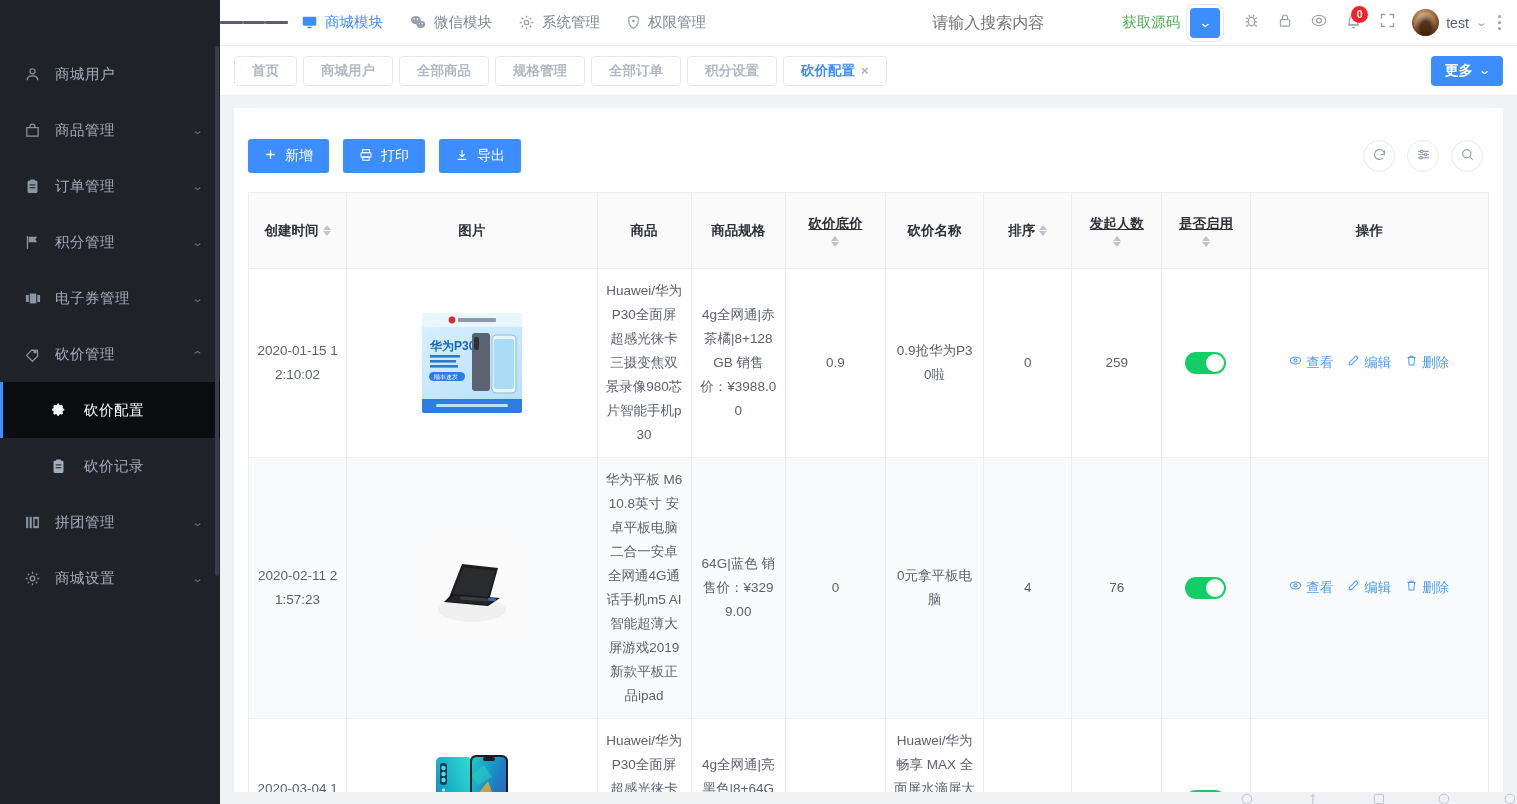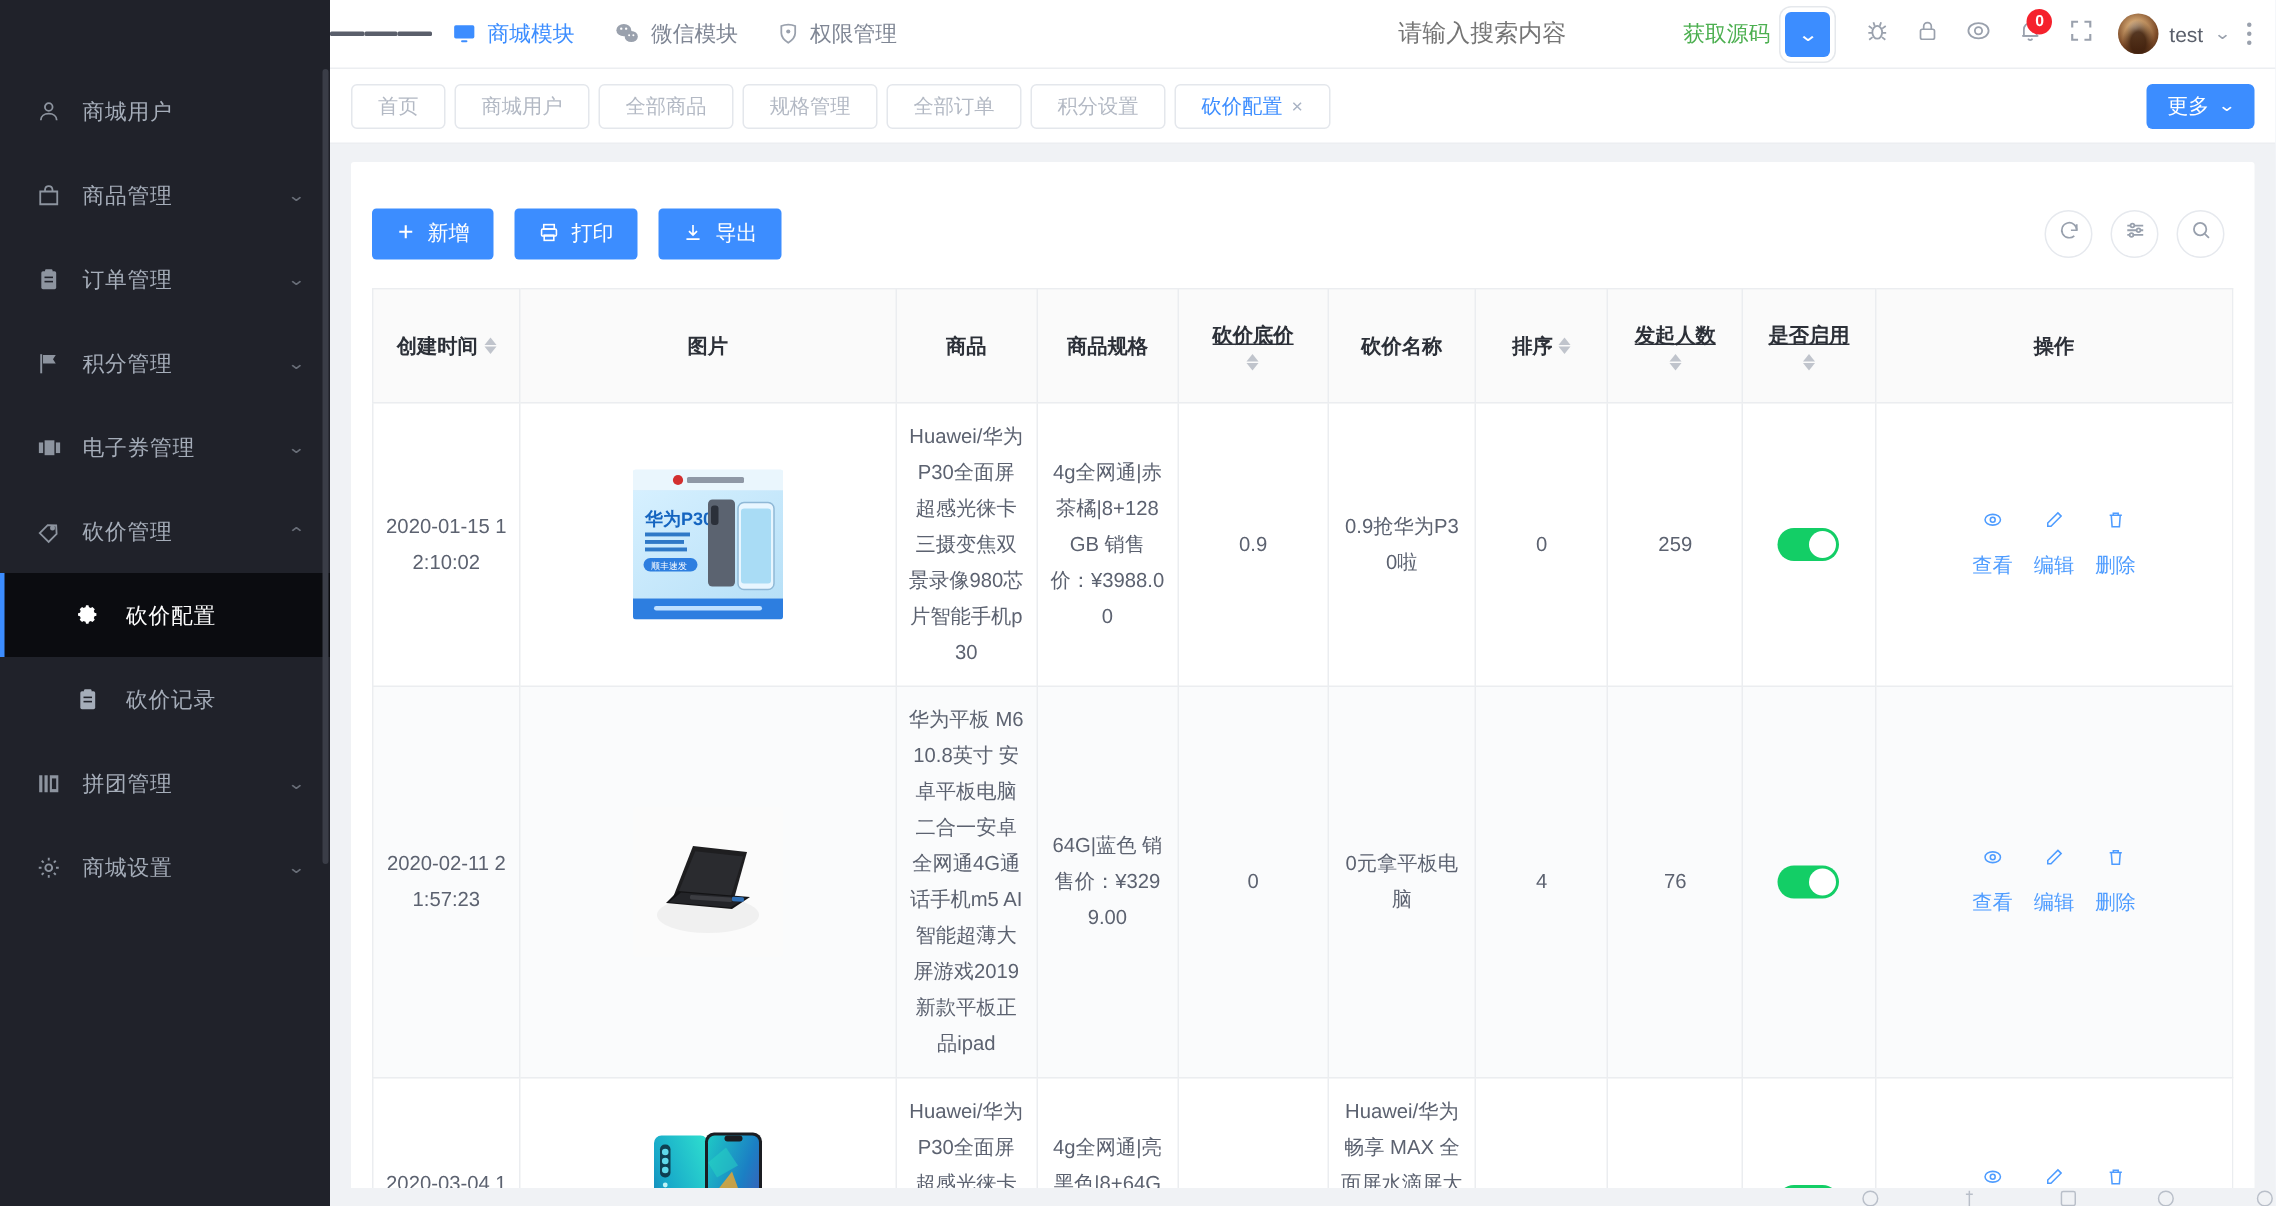--- a/index.html
+++ b/index.html
@@ -88,21 +88,21 @@
   .avatar::after{content:"";position:absolute;inset:0;background:
     radial-gradient(ellipse at 50% 72%, rgba(60,30,12,.85) 0 26%, transparent 55%);}
   .uname { font-size: 14px; color: #5a5f6b; margin-right: 8px; }
   .caret { color:#9aa1ad; font-size: 11px; margin-right: 8px; transform: scaleX(1.3); cursor:pointer;}
   .dots { display:flex; flex-direction:column; gap:3px; cursor:pointer; padding: 0 4px;}
   .dots i { width:3px;height:3px;border-radius:50%;background:#9aa1ad;display:block; }
 
   
   .tabbar {
     height: 50px; flex: 0 0 50px; background: #fff; display: flex; align-items: center;
-    padding: 0 14px 0 14px; gap: 6px; border-bottom: 1px solid #eceef1; position: relative;
+    padding: 0 14px 0 14px; gap: 6px; border-bottom: 1px solid #eceef1; position: relative; font-weight: bold;
   }
   .tab {
     height: 30px; padding: 0 17px; border: 1px solid #e4e7ec; border-radius: 4px;
     display:flex; align-items:center; gap: 6px; font-size: 13.5px; color: #b3b9c4;
     background:#fff; cursor: pointer; white-space: nowrap;
   }
   .tab.active { color: #3c8dff; }
   .tab .x { font-size: 13px; color:#a9b3c4; }
   .more-btn {
     margin-left: auto; height: 30px; padding: 0 14px; background:#3c8dff; color:#fff;
@@ -144,21 +144,21 @@
     vertical-align: middle; padding: 10px 8px; line-height: 24px; word-break: break-all;
   }
   tr.alt td { background: #fafbfc; }
   .pimg { width: 100px; height: 100px; margin: 0 auto; display:block; border-radius:2px; }
   .toggle {
     width: 41px; height: 22px; border-radius: 11px; background:#13ce66; margin: 0 auto;
     position: relative; cursor: pointer;
   }
   .toggle .knob { position:absolute; top:2px; right:2px; width:18px; height:18px; border-radius:50%; background:#fff; }
   .acts { display:flex; align-items:center; justify-content:center; gap: 4px; flex-wrap: nowrap; }
-  .act { display:inline-flex; align-items:center; gap:4px; color:#4e9cff; font-size:13.5px; cursor:pointer; padding: 0 5px; flex-direction: column; }
+  .act { display:inline-flex; align-items:center; gap:4px; color:#4e9cff; font-size:13.5px; cursor:pointer; padding: 0 5px; }
 
   
   .bottom-peek {
     position: absolute; left: 220px; right: 0; bottom: 0; height: 12px;
     background: #f0f2f5; display:flex; align-items:flex-end; justify-content:center; gap: 52px;
     padding-left: 1020px; overflow:hidden;
   }
   .peek-ic { width: 20px; height: 14px; color:#b9bfc9; display:flex; align-items:flex-start; justify-content:center; overflow:hidden; }
 </style>
 </head>
@@ -311,20 +311,29 @@
             <svg width="18" height="17" viewBox="0 0 24 24" fill="#9aa1ad">
                 <ellipse cx="9" cy="8.6" rx="7" ry="5.8"></ellipse>
                 <ellipse cx="16" cy="14.6" rx="6.2" ry="5.2"></ellipse>
                 <circle cx="6.6" cy="7.2" r="1.1" fill="#fff"></circle>
                 <circle cx="11.2" cy="7.2" r="1.1" fill="#fff"></circle>
                 <circle cx="14" cy="13.4" r=".95" fill="#fff"></circle>
                 <circle cx="18" cy="13.4" r=".95" fill="#fff"></circle>
               </svg>
           </span>
           <span>微信模块</span>
+        </div>
+        <div class="nav-mod">
+          <span class="mi">
+            <svg width="17" height="17" viewBox="0 0 24 24" fill="none" stroke="#9aa1ad" stroke-width="1.9">
+                <circle cx="12" cy="12" r="3.1"></circle>
+                <path d="M12 2.4v3M12 18.6v3M21.6 12h-3M5.4 12h-3M18.8 5.2l-2.1 2.1M7.3 16.7l-2.1 2.1M18.8 18.8l-2.1-2.1M7.3 7.3L5.2 5.2"></path>
+              </svg>
+          </span>
+          <span>系统管理</span>
         </div>
         <div class="nav-mod">
           <span class="mi">
             <svg width="15" height="17" viewBox="0 0 24 24" fill="none" stroke="#9aa1ad" stroke-width="1.9">
                 <path d="M12 2.2c4 0 7.4 1.6 7.4 1.6v7.4c0 5.4-4.6 8.6-7.4 10.4-2.8-1.8-7.4-5-7.4-10.4V3.8S8 2.2 12 2.2z"></path>
                 <circle cx="12" cy="9.6" r="2.2" fill="#9aa1ad" stroke="none"></circle>
               </svg>
           </span>
           <span>权限管理</span>
         </div>

